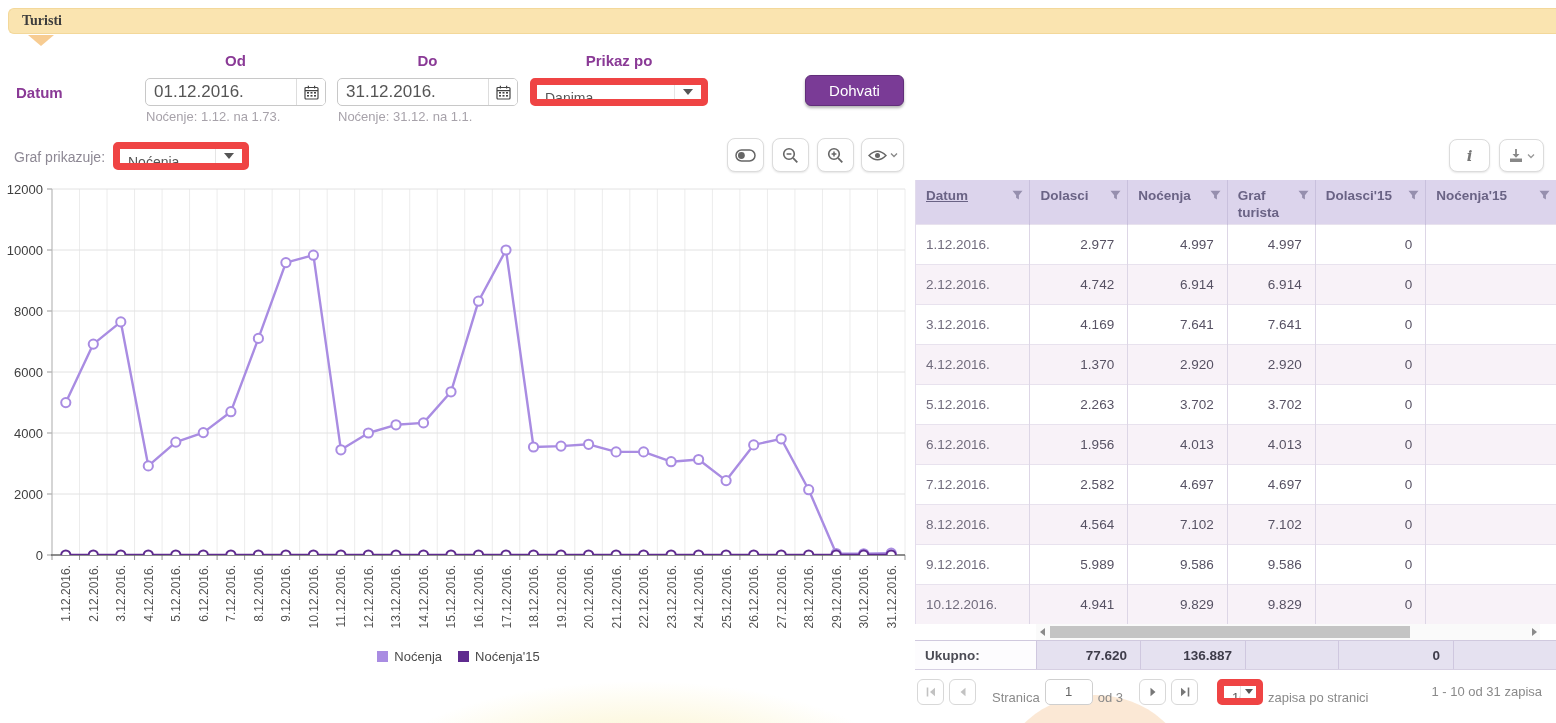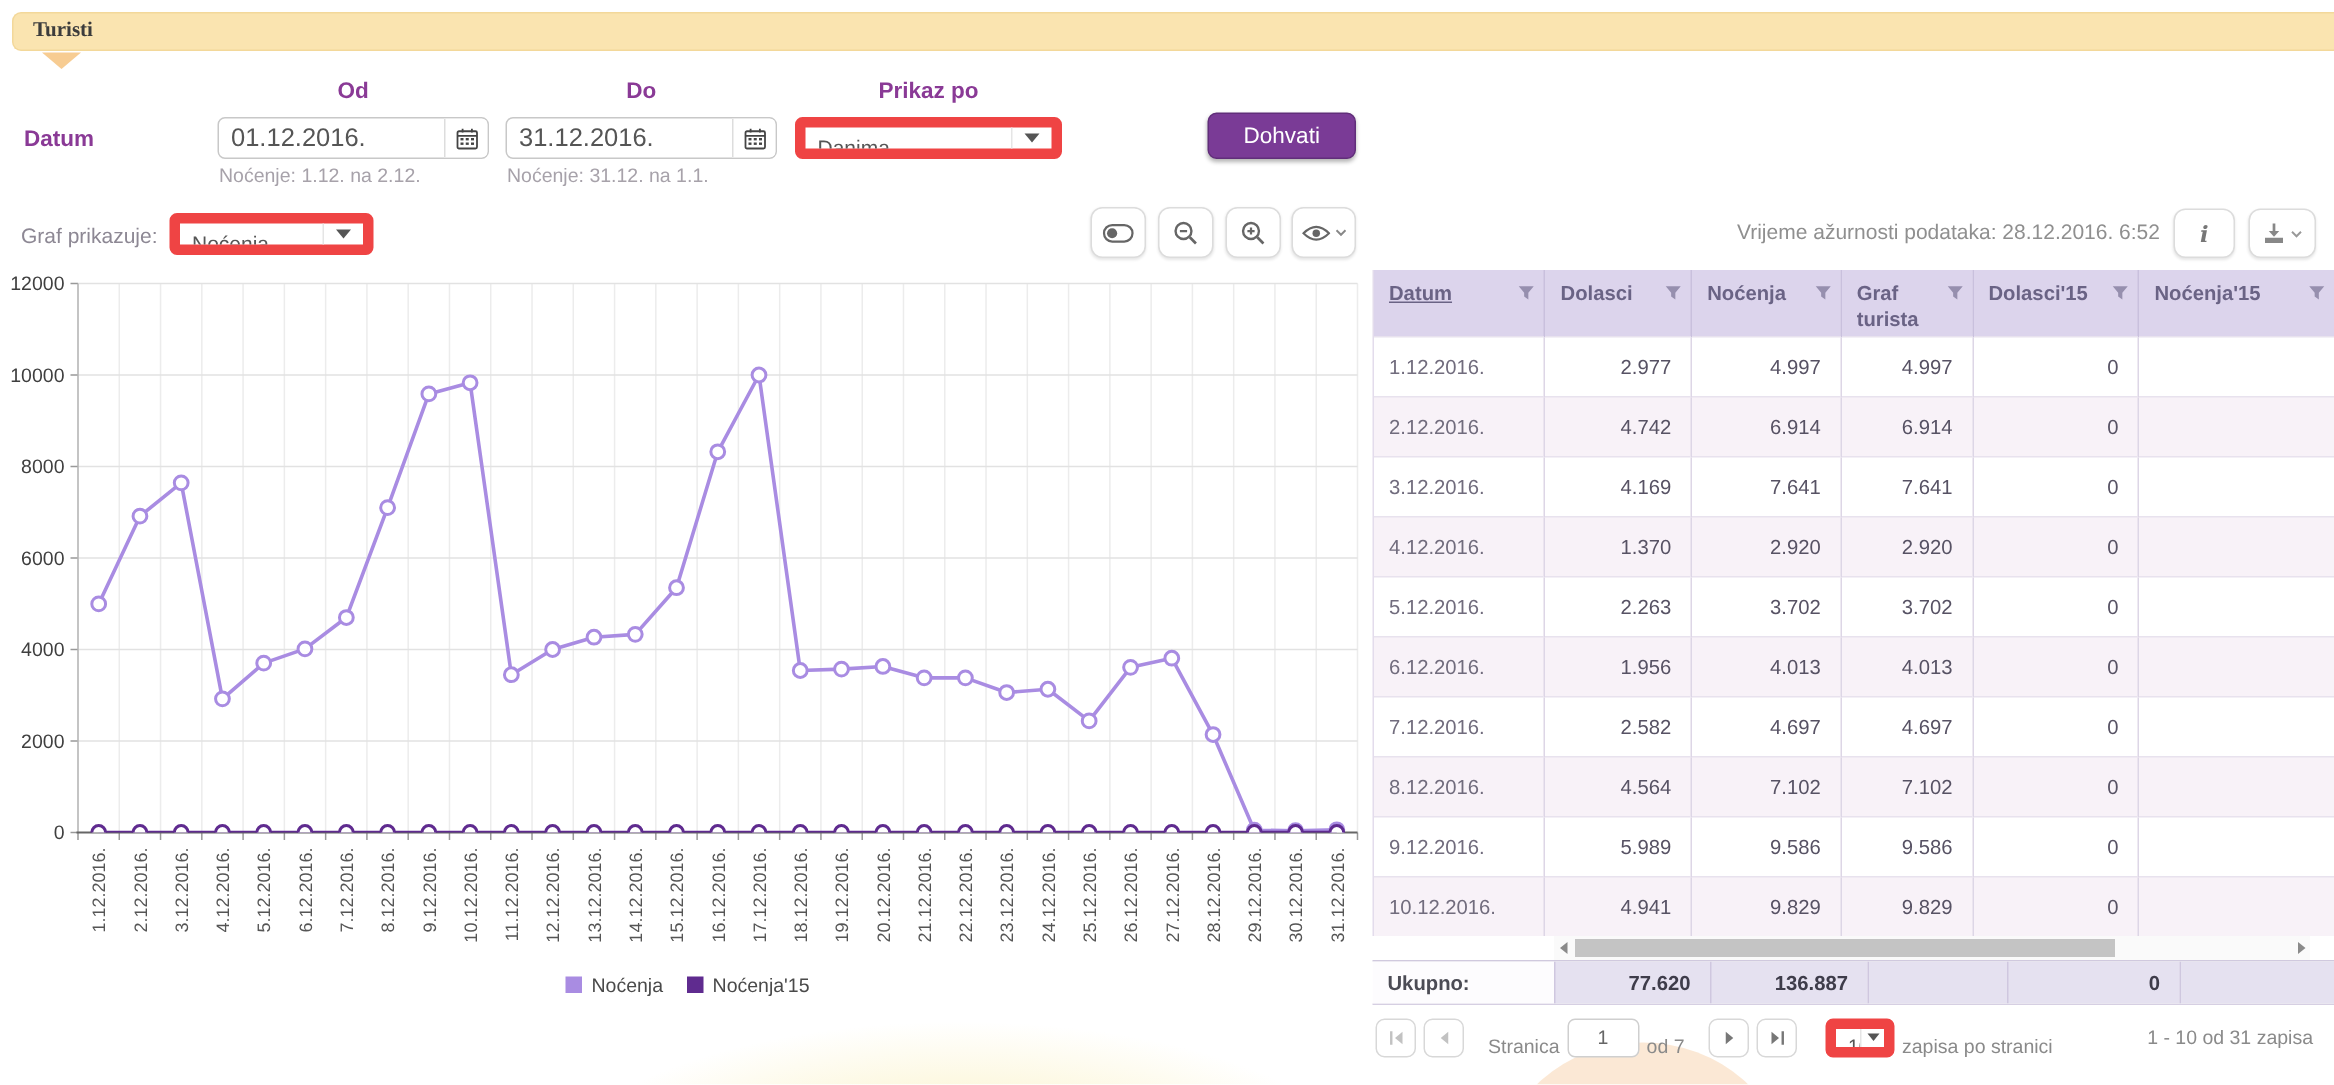--- a/index.html
+++ b/index.html
@@ -160,21 +160,21 @@
             <rect x="6.5" y="7" width="2" height="1.6"></rect>
             <rect x="10" y="7" width="2" height="1.6"></rect>
             <rect x="3" y="10" width="2" height="1.6"></rect>
             <rect x="6.5" y="10" width="2" height="1.6"></rect>
             <rect x="10" y="10" width="2" height="1.6"></rect>
           </g>
         </svg>
     </span>
   </div>
 
-  <div class="hint" style="left:146px; top:109px;">Noćenje: 1.12. na 2.12.</div>
+  <div class="hint" style="left:146px; top:109px;">Noćenje: 1.12. na 1.73.</div>
   <div class="hint" style="left:338px; top:109px;">Noćenje: 31.12. na 1.1.</div>
 
   <div class="selectbox" style="left:530px; top:78px; width:178px;">
     <span class="sel-text">Danima</span>
     <span class="sel-arrow">
         <span class="tri-down"></span>
       </span>
   </div>
 
   <button class="dohvati" style="left:805px; top:75px; width:99px; height:31px;">Dohvati</button>
@@ -211,21 +211,20 @@
   <div class="tool-btn" style="left:861px; top:138px; width:43px; height:34px;">
     <svg width="19" height="13" viewBox="0 0 19 13">
         <path d="M1 6.5 Q9.5 -2 18 6.5 Q9.5 15 1 6.5 Z" fill="none" stroke="#666" stroke-width="1.4"></path>
         <circle cx="9.5" cy="6.5" r="2.5" fill="#666"></circle>
       </svg>
     <svg class="chev" width="8" height="8" viewBox="0 0 8 8">
         <polyline points="1,2.5 4,5.5 7,2.5" fill="none" stroke="#888" stroke-width="1.3"></polyline>
       </svg>
   </div>
 
-  <div class="updated" style="left:1050px; top:146px; width:390px;">Vrijeme ažurnosti podataka: 28.12.2016. 6:52</div>
   <div class="tool-btn" style="left:1449px; top:139px; width:41px; height:33px;">
     <span class="info-i">i</span>
   </div>
   <div class="tool-btn" style="left:1499px; top:139px; width:45px; height:33px;">
     <svg width="16" height="15" viewBox="0 0 16 15">
         <line x1="8" y1="1" x2="8" y2="7.5" stroke="#888" stroke-width="1.8"></line>
         <polygon points="4.5,6 11.5,6 8,9.8" fill="#888"></polygon>
         <path d="M2 10.5 h12 v3.5 h-12 z" fill="#888"></path>
       </svg>
     <svg class="chev" width="8" height="8" viewBox="0 0 8 8">
@@ -608,21 +607,21 @@
         </svg>
     </span>
     <span class="pg-btn disabled">
       <svg width="12" height="12" viewBox="0 0 12 12">
           <polygon points="8.5,1.8 3.5,6 8.5,10.2" fill="#c2c2c2"></polygon>
         </svg>
     </span>
     <span class="pager-gap"></span>
     <span class="pager-text">Stranica</span>
     <input class="pg-input" type="text" value="1" style="">
-    <span class="pager-text">od 7</span>
+    <span class="pager-text">od 3</span>
     <span class="pager-gap"></span>
     <span class="pg-btn">
       <svg width="12" height="12" viewBox="0 0 12 12">
           <polygon points="3.5,1.8 8.5,6 3.5,10.2" fill="#777"></polygon>
         </svg>
     </span>
     <span class="pg-btn">
       <svg width="12" height="12" viewBox="0 0 12 12">
           <polygon points="2,1.8 7,6 2,10.2" fill="#777"></polygon>
           <line x1="9.5" y1="1.5" x2="9.5" y2="10.5" stroke="#777" stroke-width="1.6"></line>

